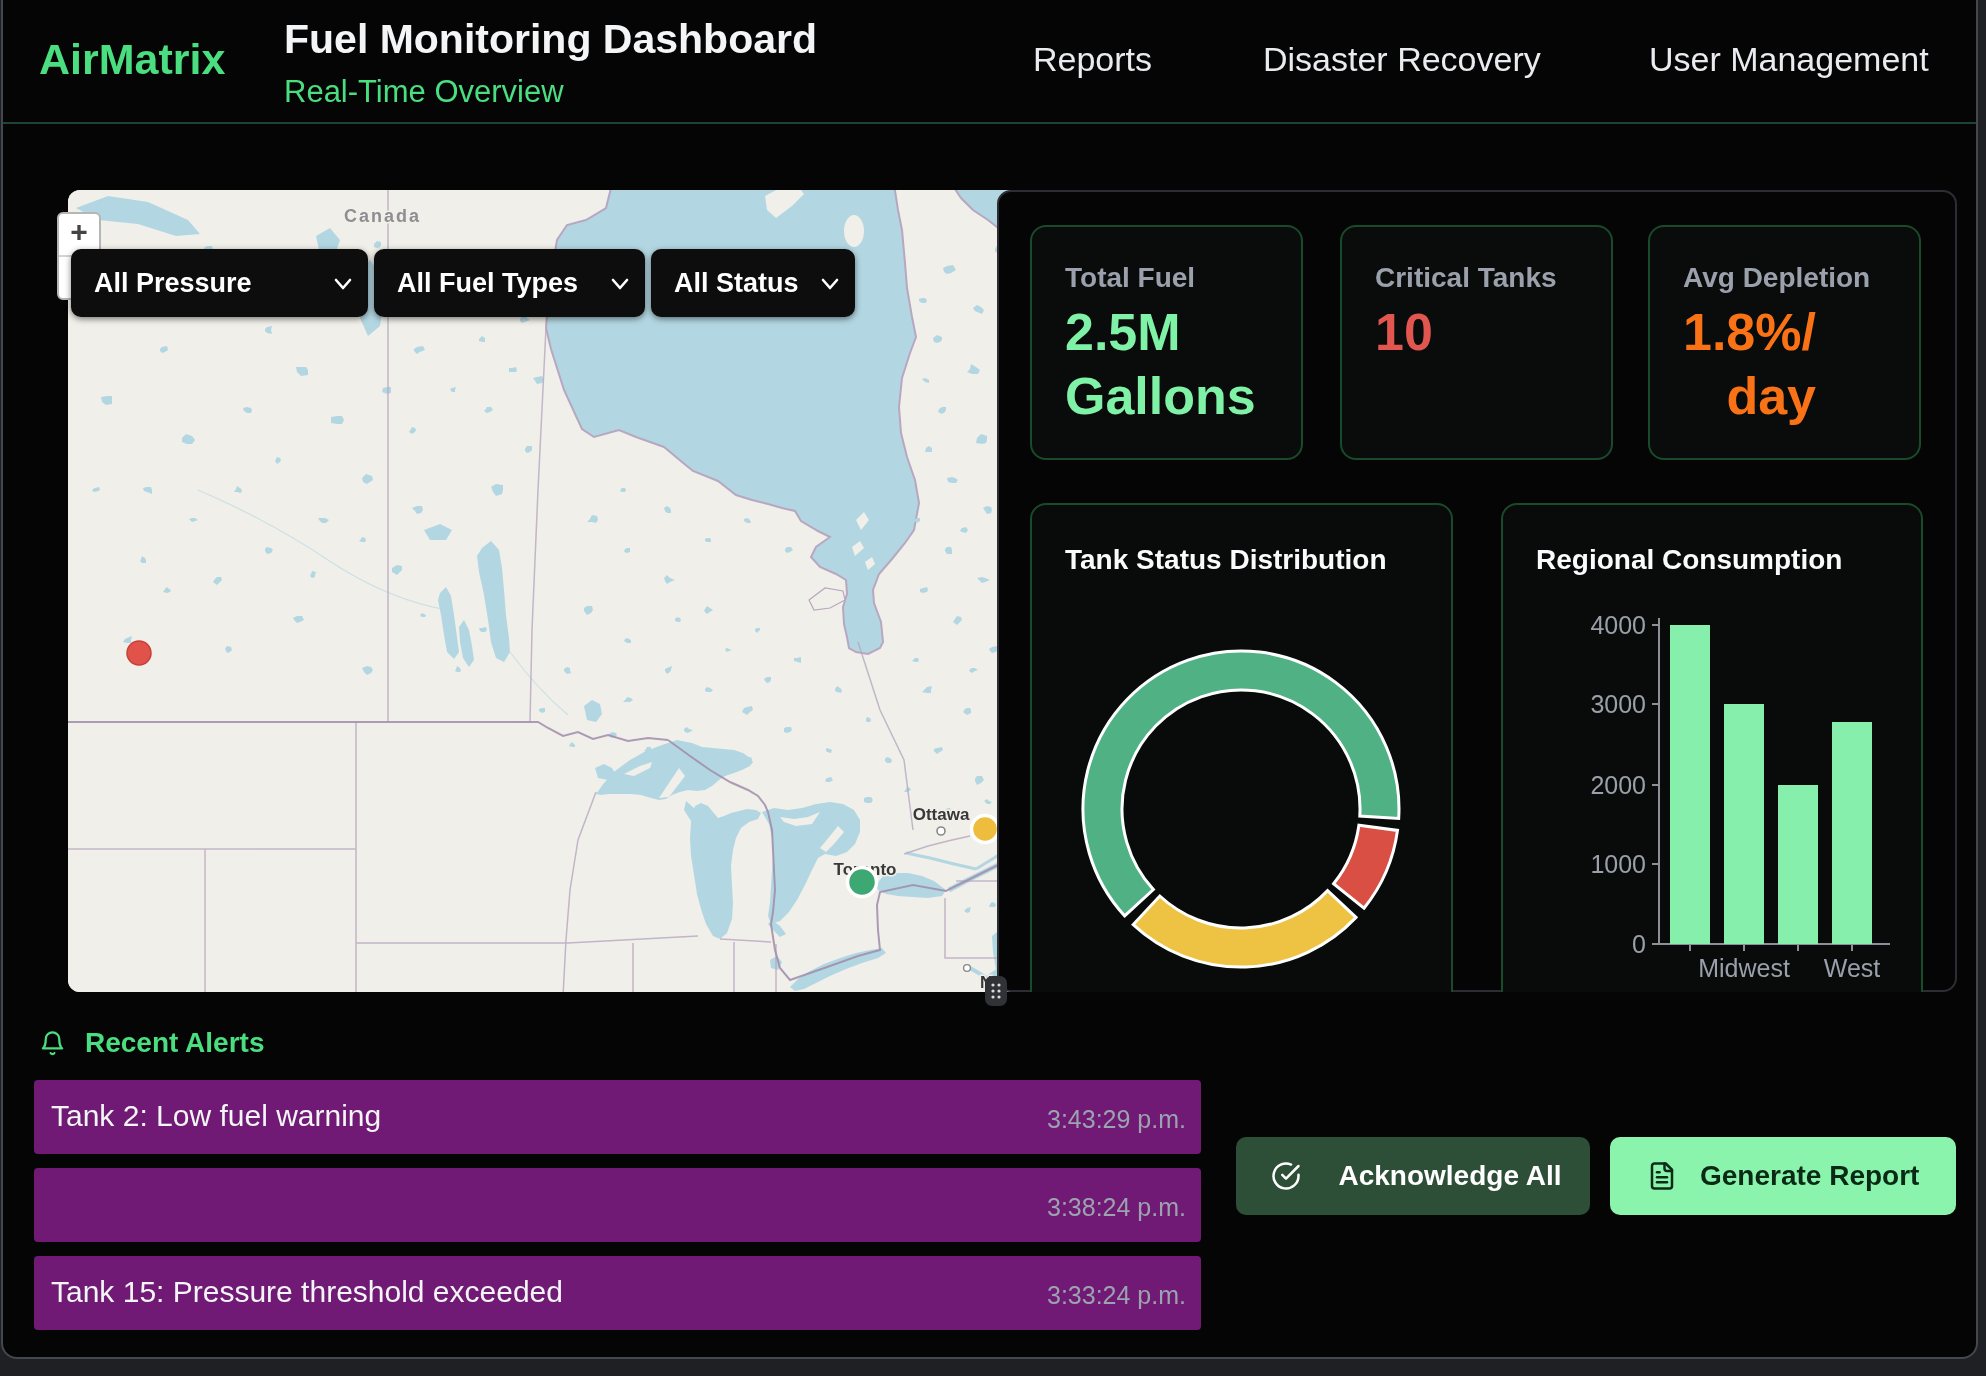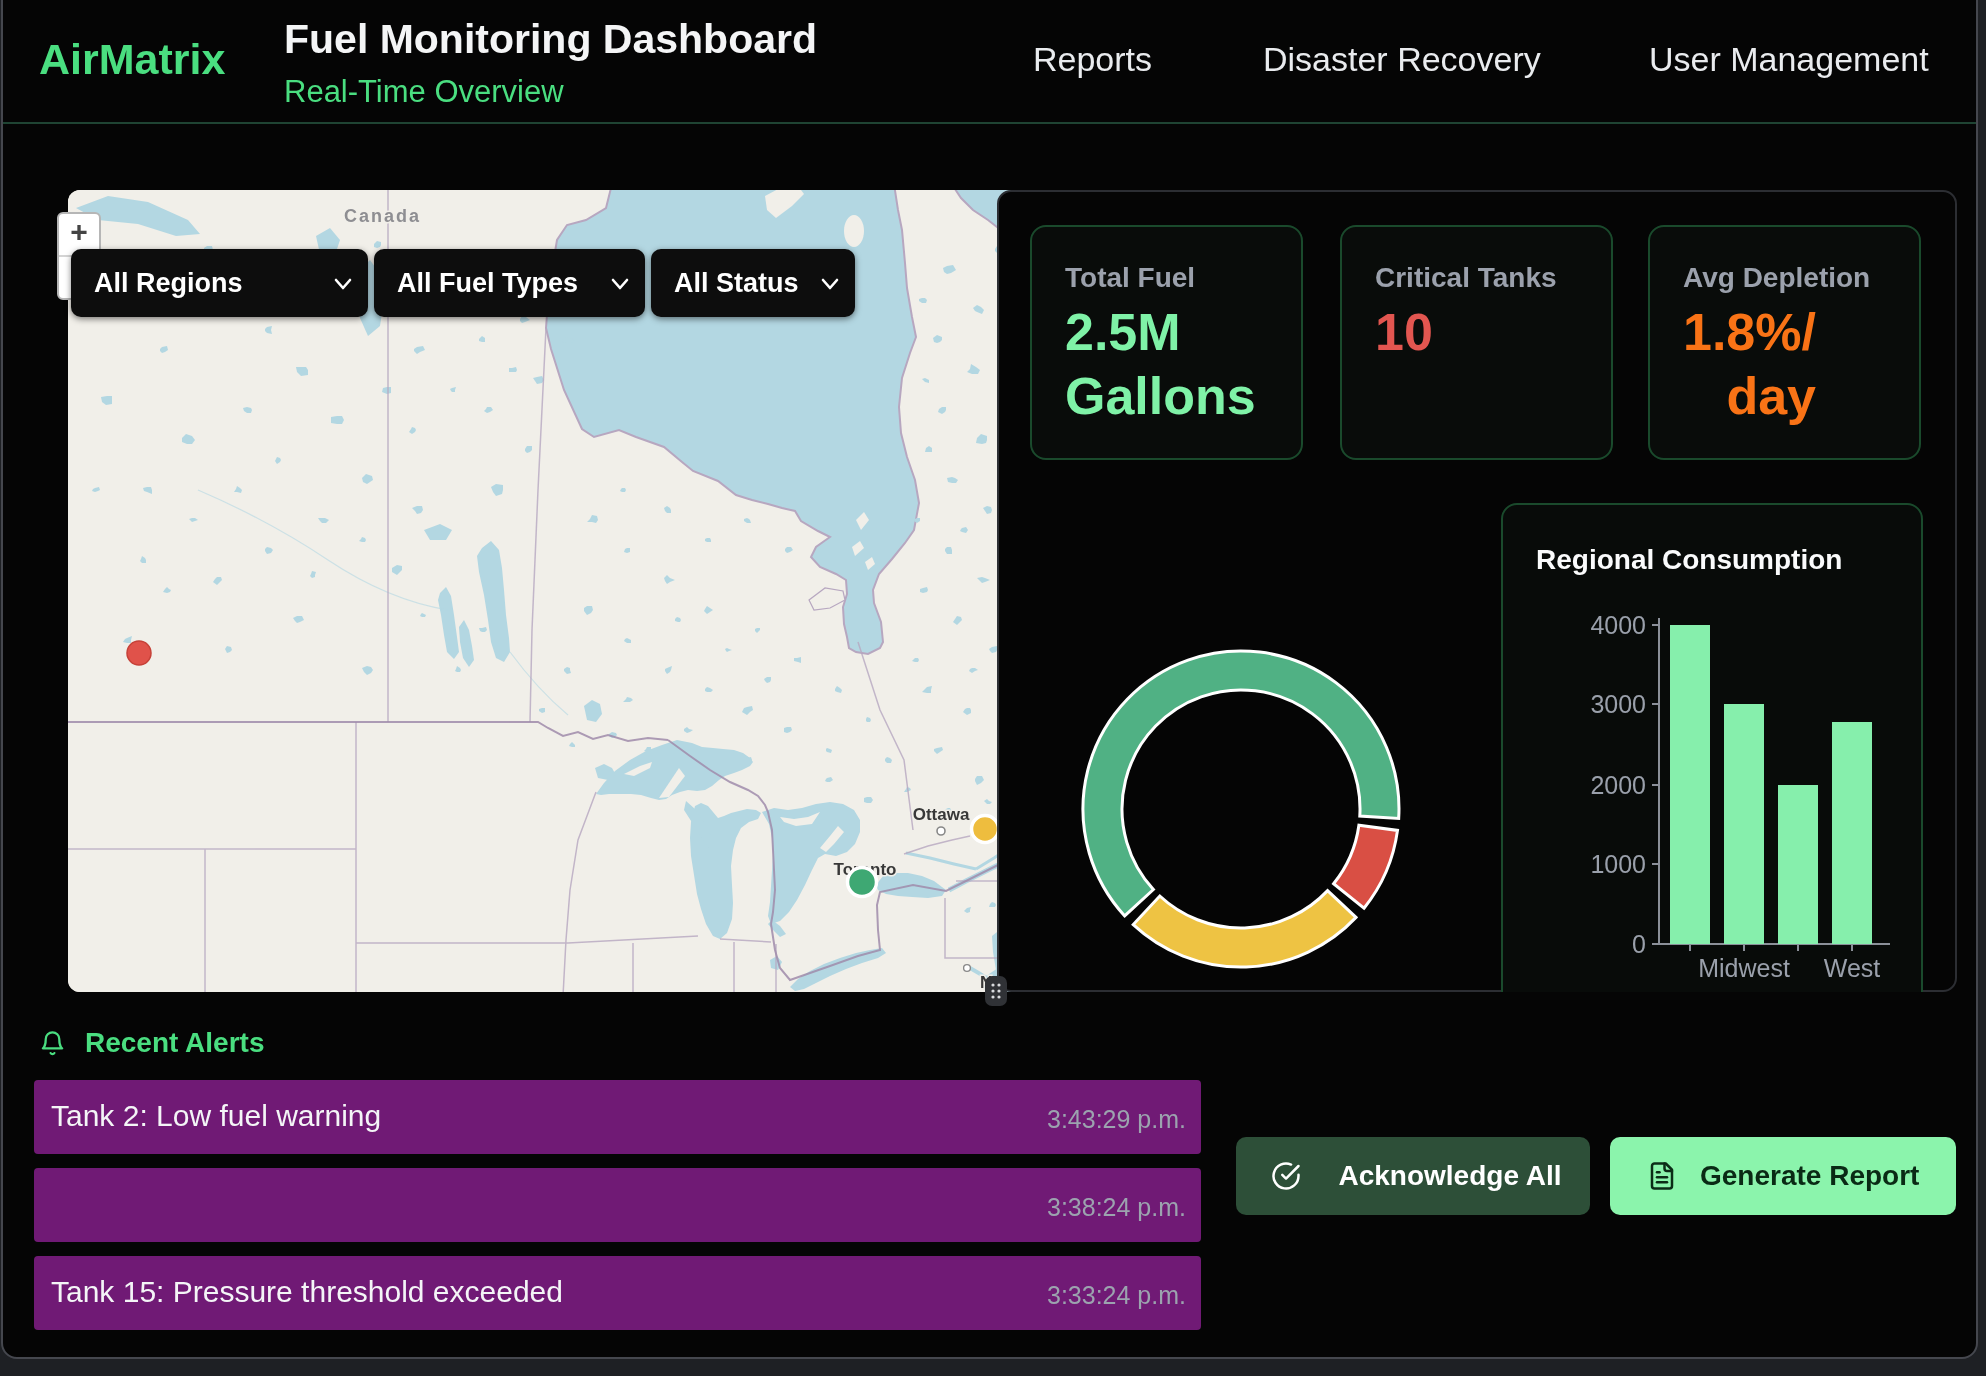--- a/index.html
+++ b/index.html
@@ -238,21 +238,21 @@
 <circle cx="917" cy="639" r="13.5" fill="#eebd3e" stroke="#ffffff" stroke-width="3.5"></circle>
 <circle cx="794" cy="692" r="14.5" fill="#3ea873" stroke="#ffffff" stroke-width="3.5"></circle>
 </svg>
 </div>
 
 <div class="abs" style="left:57px; top:212px; width:44px; height:88px; background:#fff; border:2px solid #b6b6b6; border-radius:6px;"></div>
 <div class="abs" style="left:59px; top:255px; width:40px; height:2px; background:#d4d4d4;"></div>
 <div class="abs" style="left:57px; top:210px; width:44px; height:46px; text-align:center; font-size:30px; font-weight:bold; color:#444; line-height:44px;">+</div>
 
 <div class="abs dd" style="left:71px; width:297px;">
-    <span class="lbl">All Regions</span>
+    <span class="lbl">All Pressure</span>
 <svg width="22" height="22" viewBox="0 0 22 22">
       <path d="M4 7 L11 15 L18 7" fill="none" stroke="#fff" stroke-width="2.6" stroke-linecap="round" stroke-linejoin="round"></path>
     </svg>
   </div>
 <div class="abs dd" style="left:374px; width:271px;">
     <span class="lbl">All Fuel Types</span>
 <svg width="22" height="22" viewBox="0 0 22 22">
       <path d="M4 7 L11 15 L18 7" fill="none" stroke="#fff" stroke-width="2.6" stroke-linecap="round" stroke-linejoin="round"></path>
     </svg>
   </div>
@@ -272,20 +272,23 @@
 <div class="abs statcard" style="left:1340px;">
   <div class="t">Critical Tanks</div>
   <div class="v" style="color:#e25650;">10</div>
 </div>
 <div class="abs statcard" style="left:1648px;">
   <div class="t">Avg Depletion</div>
   <div class="v" style="color:#f97316;text-align:right;">1.8%/<br>day</div>
 </div>
 
 <div class="abs" style="left:997px; top:190px; width:960px; height:802px; overflow:hidden;">
+  <div class="abs chartcard" style="left:33px; top:313px; height:520px;">
+    <div class="t">Tank Status Distribution</div>
+  </div>
   <div class="abs chartcard" style="left:504px; top:313px; width:422px; height:520px;">
     <div class="t">Regional Consumption</div>
   </div>
   <svg class="abs" style="left:78px; top:453px;" width="332" height="332" viewBox="0 0 332 332">
     <path d="M49.7 272.9 A158.0 158.0 0 1 1 323.7 175.4 L284.8 173.1 A119.0 119.0 0 1 0 78.4 246.5 Z" fill="#50b184" stroke="#fff" stroke-width="3"></path>
     <path d="M322.5 187.4 A158.0 158.0 0 0 1 289.0 265.2 L258.6 240.7 A119.0 119.0 0 0 0 283.9 182.2 Z" fill="#d94f44" stroke="#fff" stroke-width="3"></path>
     <path d="M281.0 274.4 A158.0 158.0 0 0 1 58.2 281.6 L84.8 253.0 A119.0 119.0 0 0 0 252.6 247.6 Z" fill="#eec343" stroke="#fff" stroke-width="3"></path>
   </svg>
   <svg class="abs" style="left:563px; top:415px;" width="360" height="385" viewBox="0 0 360 385">
     <line x1="99" y1="13" x2="99" y2="339" stroke="#8b9099" stroke-width="2"></line>

